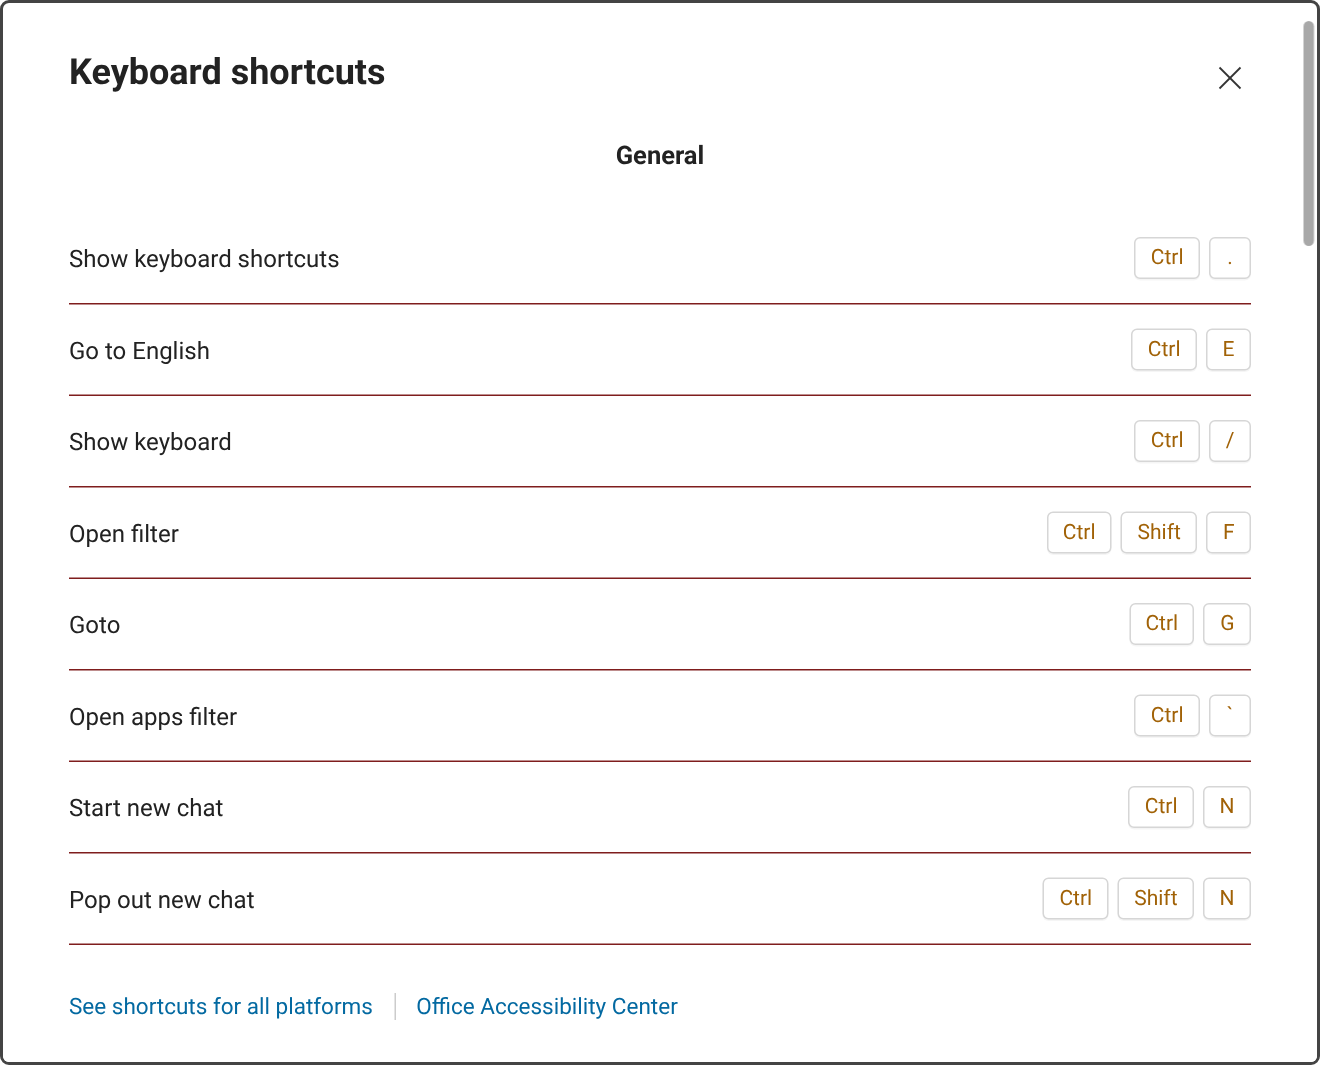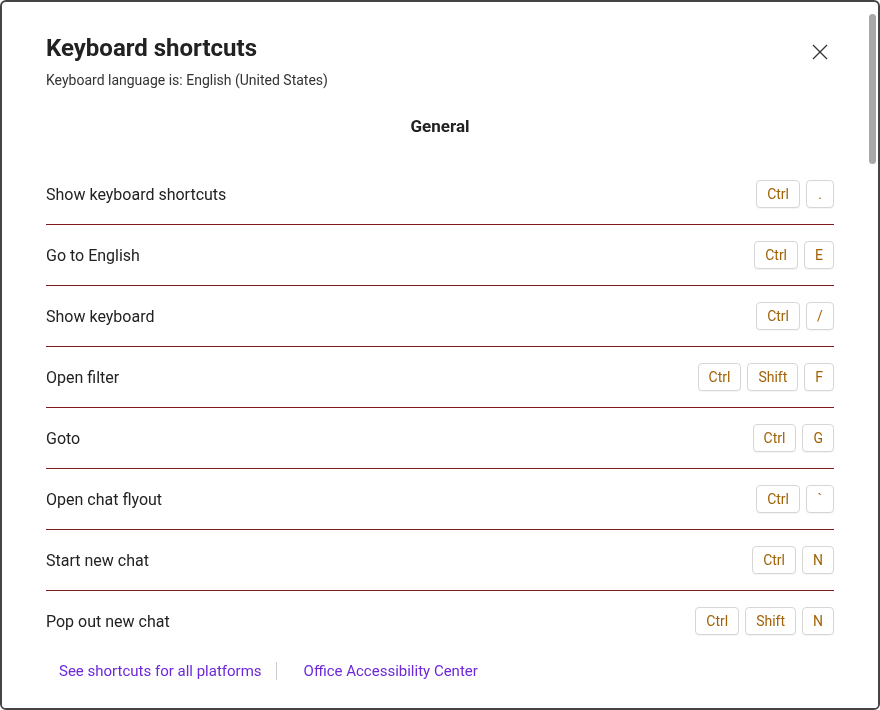--- a/index.html
+++ b/index.html
@@ -99,24 +99,23 @@
     }
     .footer {
       padding: 16px 44px 28px 44px;
       display: flex;
       align-items: center;
       gap: 14px;
       font-size: 15px;
       background: #fff;
     }
     .footer a {
-      color: #6d28d9;
+      color: #0369a1;
       text-decoration: none;
       cursor: pointer;
-      margin-left: 13px;
     }
     .footer .sep {
       width: 1px;
       height: 18px;
       background: #ccc;
     }
     .scrollbar-indicator {
       position: absolute;
       right: 2px;
       top: 12px;
@@ -129,21 +128,20 @@
 </head>
 <body>
 
 <div class="dialog">
 
   <div class="scroll-area">
 
     <div class="header-row">
       <div>
         <h1 class="title">Keyboard shortcuts</h1>
-        <p class="subtitle">Keyboard language is: English (United States)</p>
       </div>
       <button class="close-btn">
         <svg width="16" height="16" viewBox="0 0 16 16" fill="none" stroke="currentColor" stroke-width="1.2">
           <line x1="1" y1="1" x2="15" y2="15"></line>
           <line x1="15" y1="1" x2="1" y2="15"></line>
         </svg>
       </button>
     </div>
 
     <h2 class="section-title">General</h2>
@@ -179,21 +177,21 @@
           </span>
         </div>
         <div class="shortcut-row">
           <span class="shortcut-label">Goto</span>
           <span class="keys">
             <span class="key">Ctrl</span>
             <span class="key">G</span>
           </span>
         </div>
         <div class="shortcut-row">
-          <span class="shortcut-label">Open chat flyout</span>
+          <span class="shortcut-label">Open apps filter</span>
           <span class="keys">
             <span class="key">Ctrl</span>
             <span class="key">`</span>
           </span>
         </div>
         <div class="shortcut-row">
           <span class="shortcut-label">Start new chat</span>
           <span class="keys">
             <span class="key">Ctrl</span>
             <span class="key">N</span>

